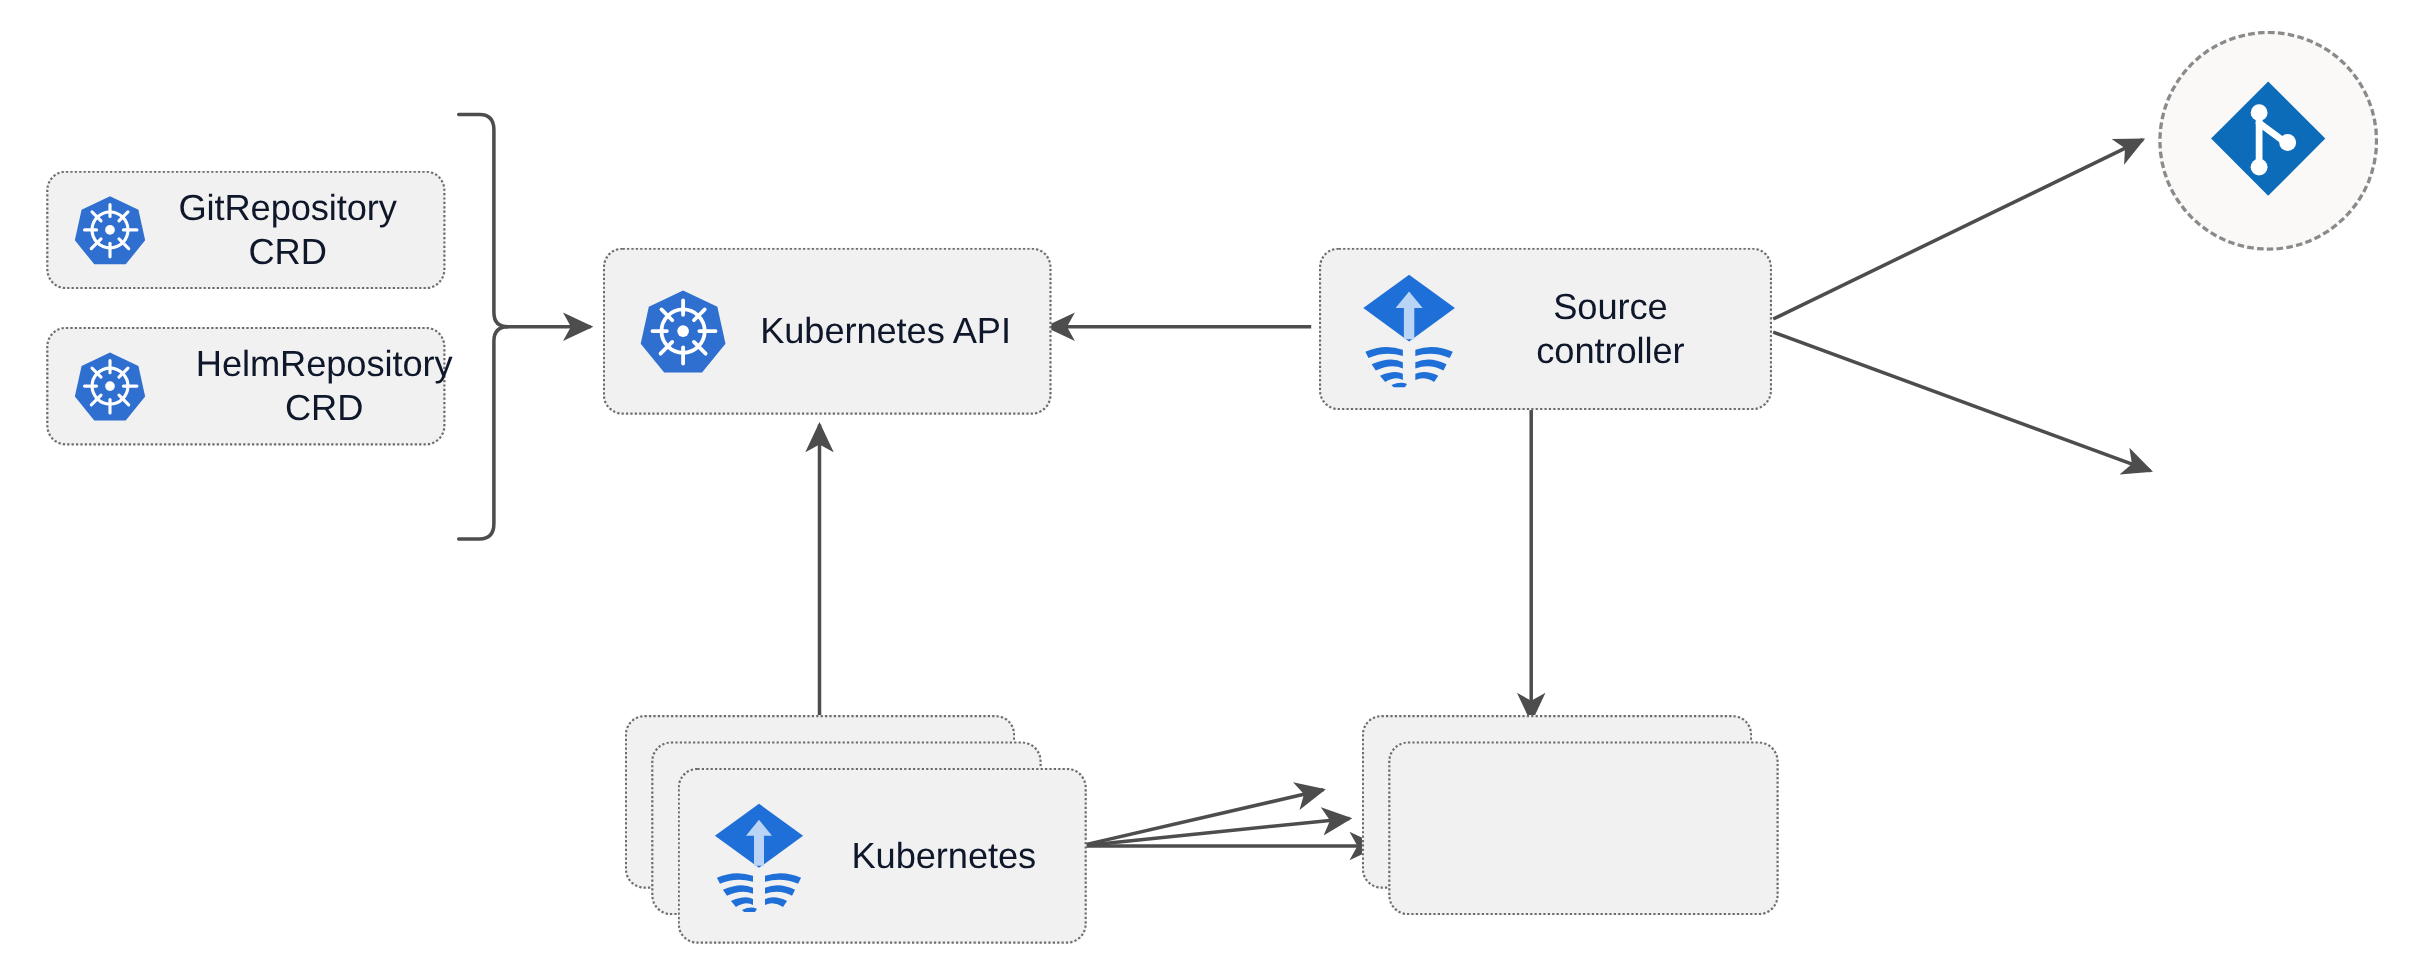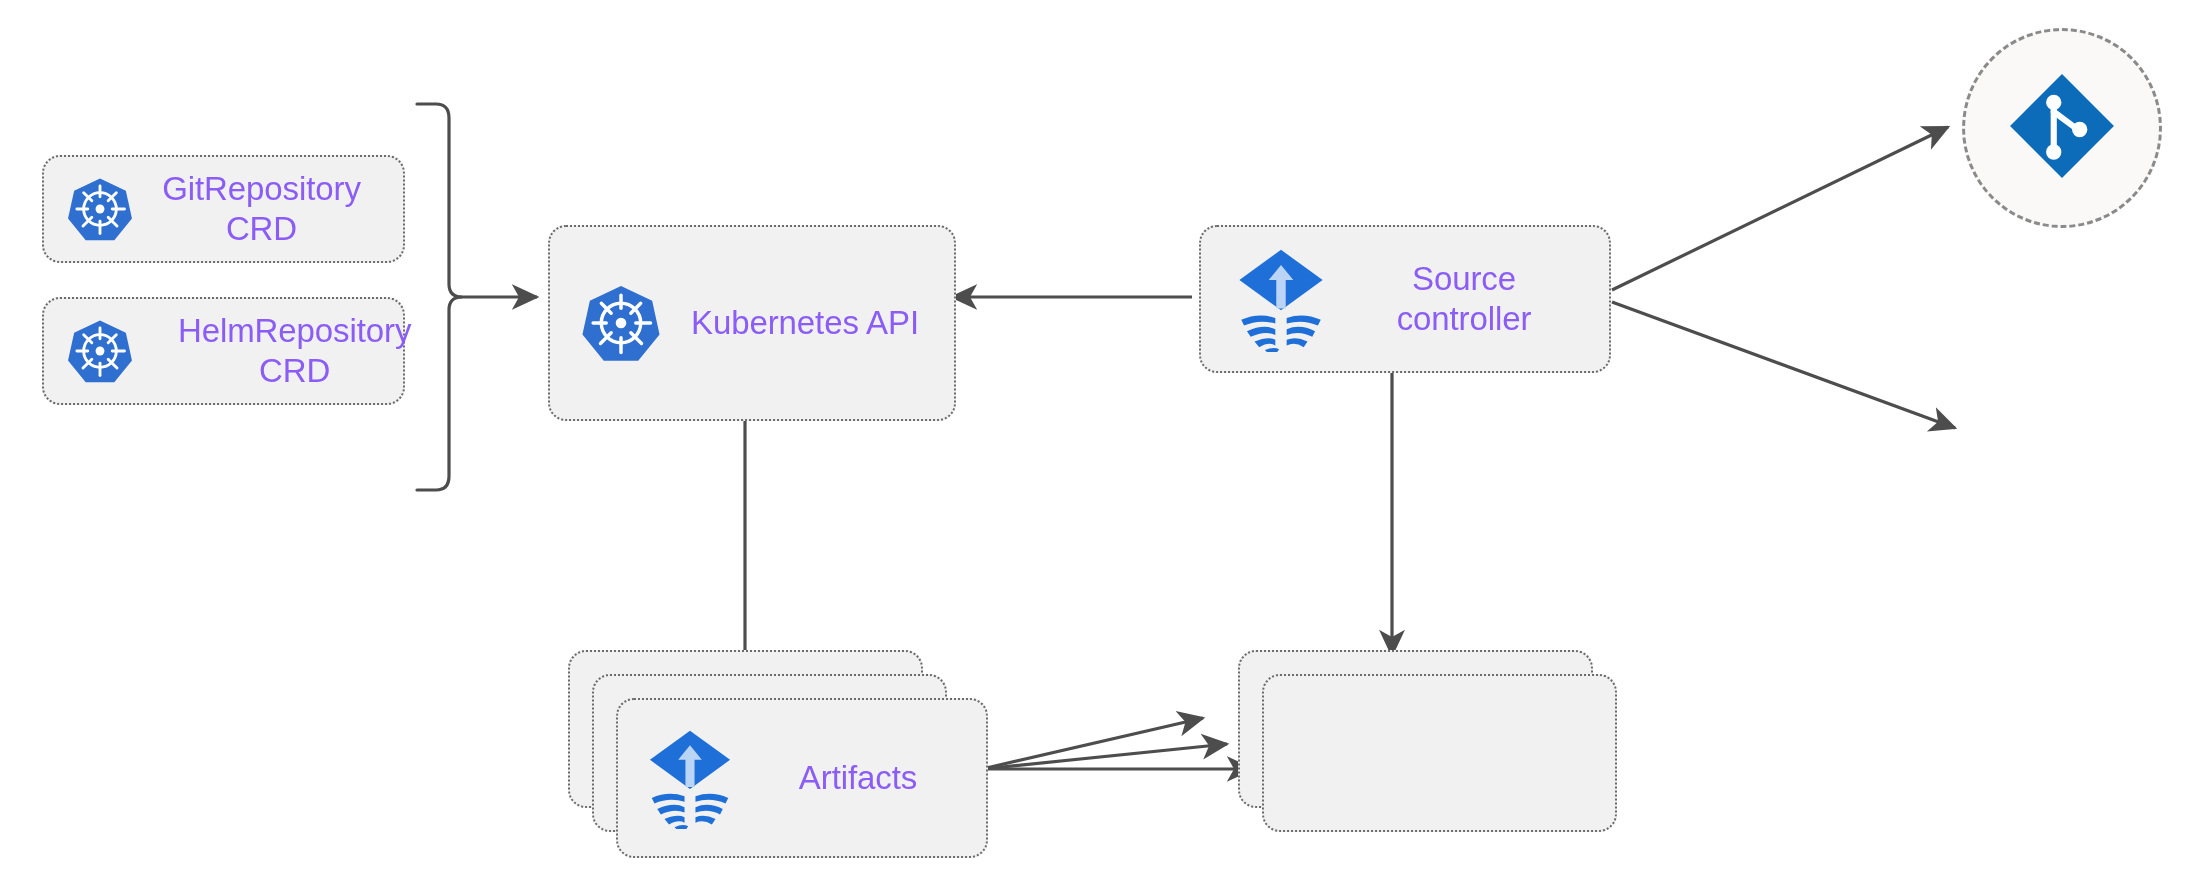--- a/index.html
+++ b/index.html
@@ -38,21 +38,21 @@
     justify-content: flex-start;
   }
   .node-stack-card {
     position: absolute;
     box-sizing: border-box;
     background: #f1f1f1;
     border: 2.5px dotted #6b6b6b;
     border-radius: 18px;
   }
   .node-label {
-    color: #8b5cf6;
+    color: #0f172a;
     font-size: 33px;
     line-height: 1.22;
     text-align: center;
     white-space: pre-line;
     letter-spacing: -0.1px;
   }
   .crd-node {
     padding-left: 22px;
   }
   .crd-node .node-label {
@@ -147,21 +147,21 @@
           <line x1="62" y1="62" x2="75" y2="75"></line>
           <line x1="74" y1="26" x2="62" y2="38"></line>
           <line x1="38" y1="62" x2="25" y2="75"></line>
         </g>
       </svg>
     </span>
     <span class="node-label">HelmRepository
 CRD</span>
   </div>
 
-  <div class="node" style="left:548px; top:225px; width:408px; height:196px; padding-left:30px;">
+  <div class="node" style="left:548px; top:225px; width:408px; height:152px; padding-left:30px;">
     <span class="icon-box">
       <svg width="82" height="82" viewBox="0 0 100 100">
         <path d="M50 5 L88 23 L97 64 L71 96 L29 96 L3 64 L12 23 Z" fill="#2f6fd0"></path>
         <g fill="none" stroke="#ffffff" stroke-width="4.2" stroke-linecap="round">
           <circle cx="50" cy="50" r="24"></circle>
           <circle cx="50" cy="50" r="6.5" fill="#ffffff" stroke="none"></circle>
           <line x1="50" y1="16" x2="50" y2="32"></line>
           <line x1="50" y1="68" x2="50" y2="86"></line>
           <line x1="16" y1="50" x2="32" y2="50"></line>
           <line x1="68" y1="50" x2="86" y2="50"></line>
@@ -207,21 +207,21 @@
             <path d="M8 78 Q26 70 44 76 L44 82 Q27 77 11 84 Z"></path>
             <path d="M56 76 Q74 70 92 78 L89 84 Q73 77 56 82 Z"></path>
             <path d="M14 90 Q32 82 44 88 L44 94 Q33 89 18 96 Z"></path>
             <path d="M56 88 Q70 82 86 90 L83 96 Q70 89 56 94 Z"></path>
             <path d="M22 101 Q36 95 44 99 L44 105 Q37 101 27 107 Z"></path>
             <path d="M56 99 Q66 95 78 101 L74 107 Q65 101 56 105 Z"></path>
             <path d="M33 110 Q42 106 48 109 L44 115 Q40 112 37 114 Z"></path>
           </g>
         </svg>
       </span>
-      <span class="node-label" style="flex:1; padding-right:6px;">Artifacts</span>
+      <span class="node-label" style="flex:1; padding-right:6px;">Kubernetes</span>
     </div>
   </div>
 
   <div style="position:absolute; left:1238px; top:650px; width:400px; height:205px;">
     <div class="node-stack-card" style="left:0px; top:0px; width:355px; height:158px;"></div>
     <div class="node-stack-card" style="left:24px; top:24px; width:355px; height:158px;"></div>
   </div>
 
   <div class="circle-node" style="left:1962px; top:28px; width:200px; height:200px;">
     <span>

